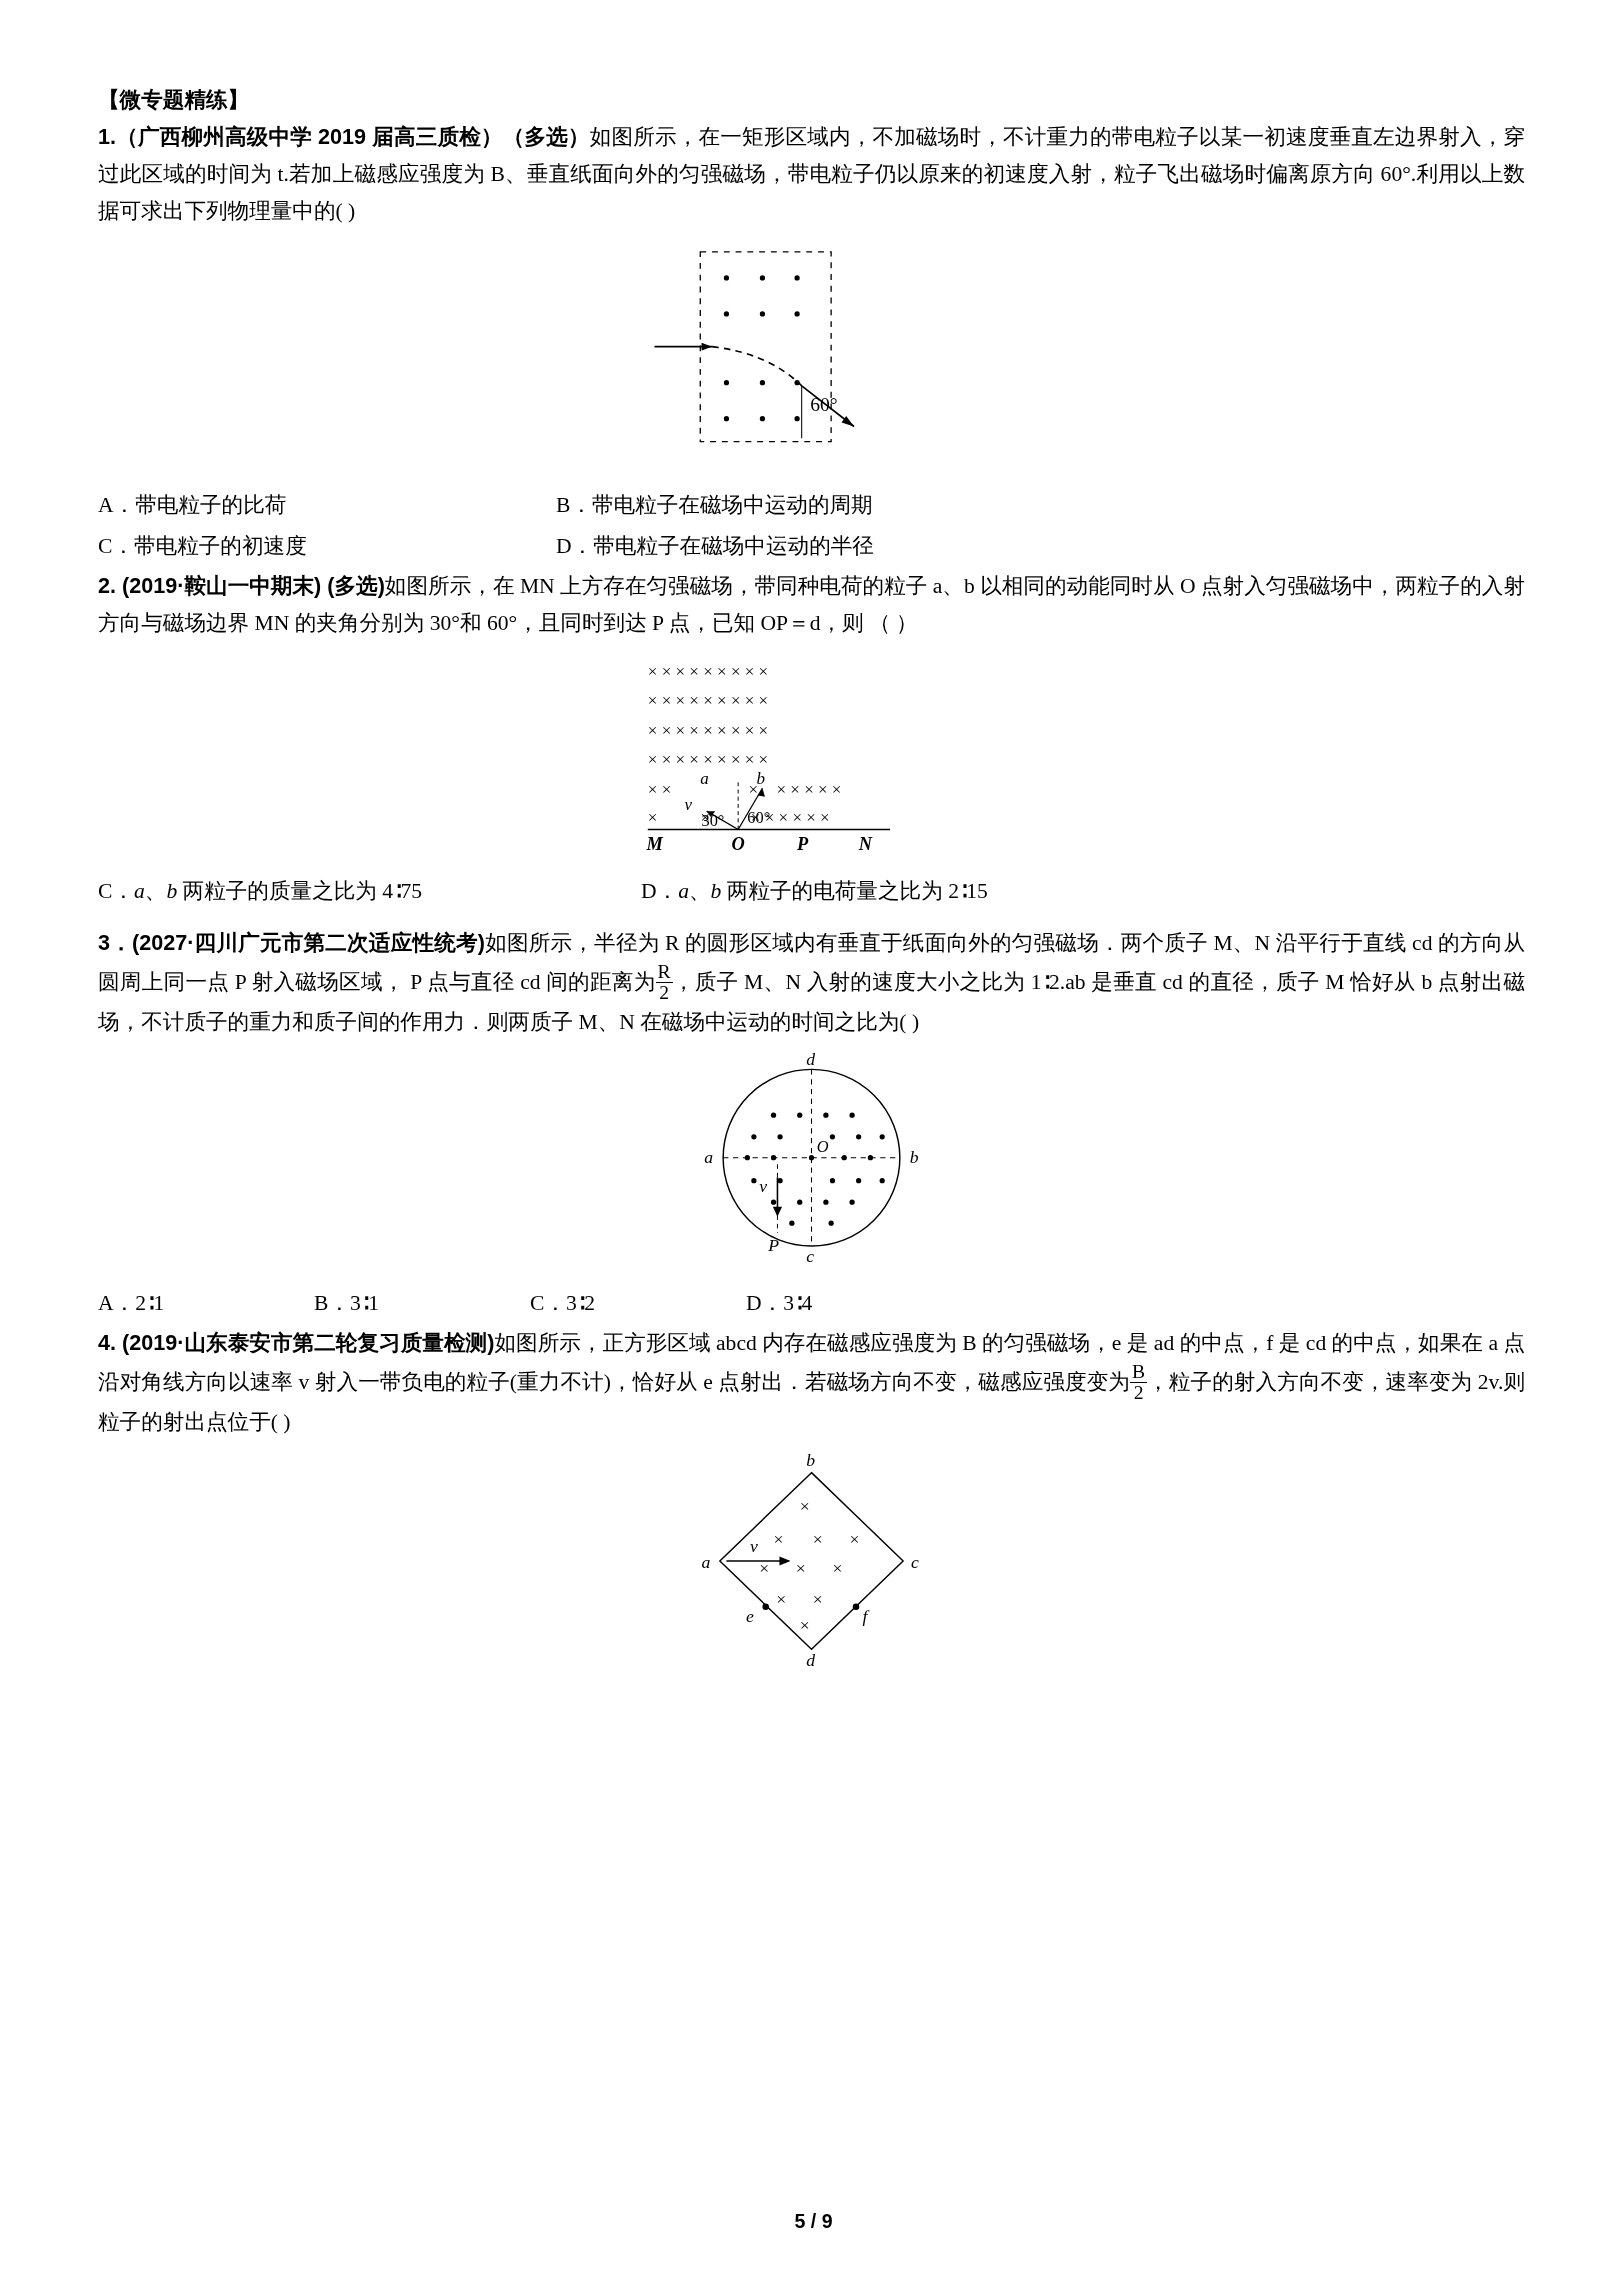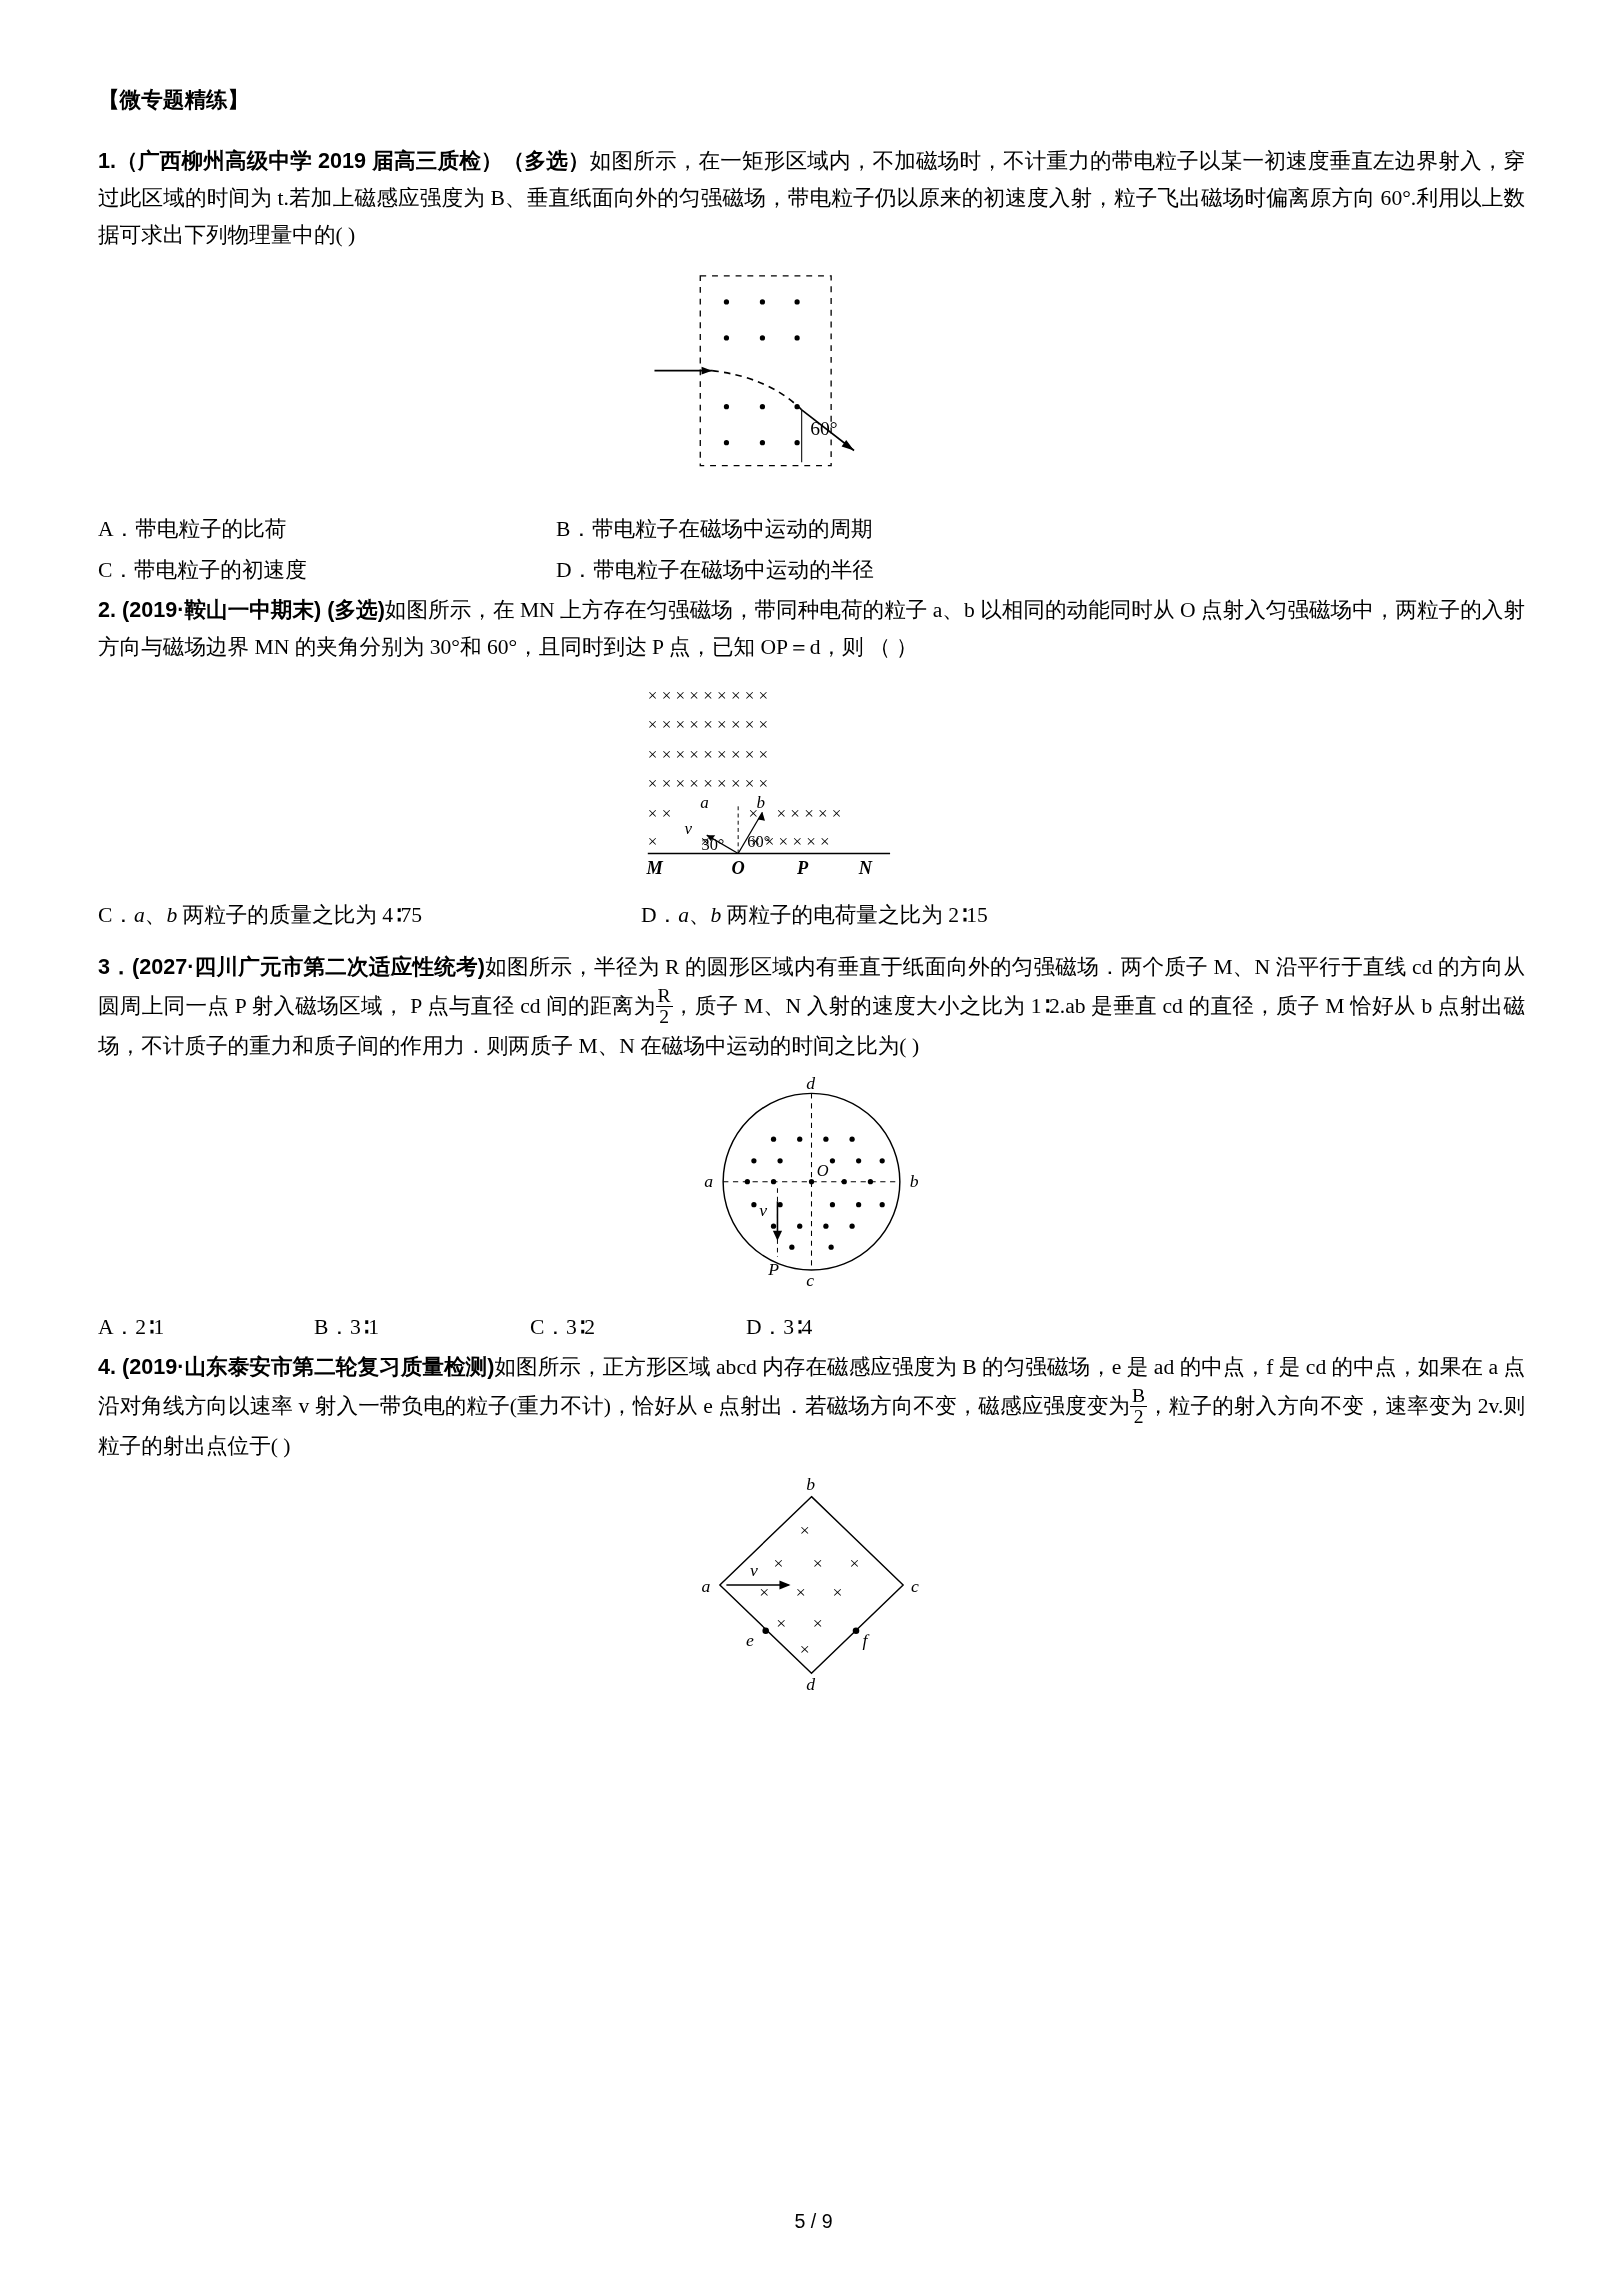--- a/index.html
+++ b/index.html
@@ -13,21 +13,21 @@
     width:1623px;
     min-height:2295px;
     box-sizing:border-box;
     padding:85px 98px 39px 98px;
     position:relative;
   }
   .hdr{
     font-family:"Liberation Sans", sans-serif;
     font-weight:bold;
     font-size:21.6px;
-    margin-bottom:28px;
+    margin-bottom:4px;
   }
   .q{
     font-size:21.6px;
     line-height:1.72;
     text-align:justify;
     margin-bottom:3.9px;
   }
   .q b{font-family:"Liberation Sans", sans-serif;font-weight:bold;}
   .opts{
     display:flex;
@@ -45,21 +45,21 @@
   }
   .frac .num{display:block;border-bottom:1.3px solid #000;padding:0 2px;}
   .frac .den{display:block;padding:0 2px;}
   .sqrt{border-top:1.3px solid #000;padding-left:1.3px;}
   .pgnum{
     position:absolute;
     left:4px;right:0;
     bottom:62px;
     text-align:center;
     font-family:"Liberation Sans", sans-serif;
-    font-weight:normal;
+    font-weight:bold;
     font-size:19.6px;
   }
 </style>
 </head>
 <body>
 
 <div class="page">
 
   <div class="hdr">【微专题精练】</div>
 

